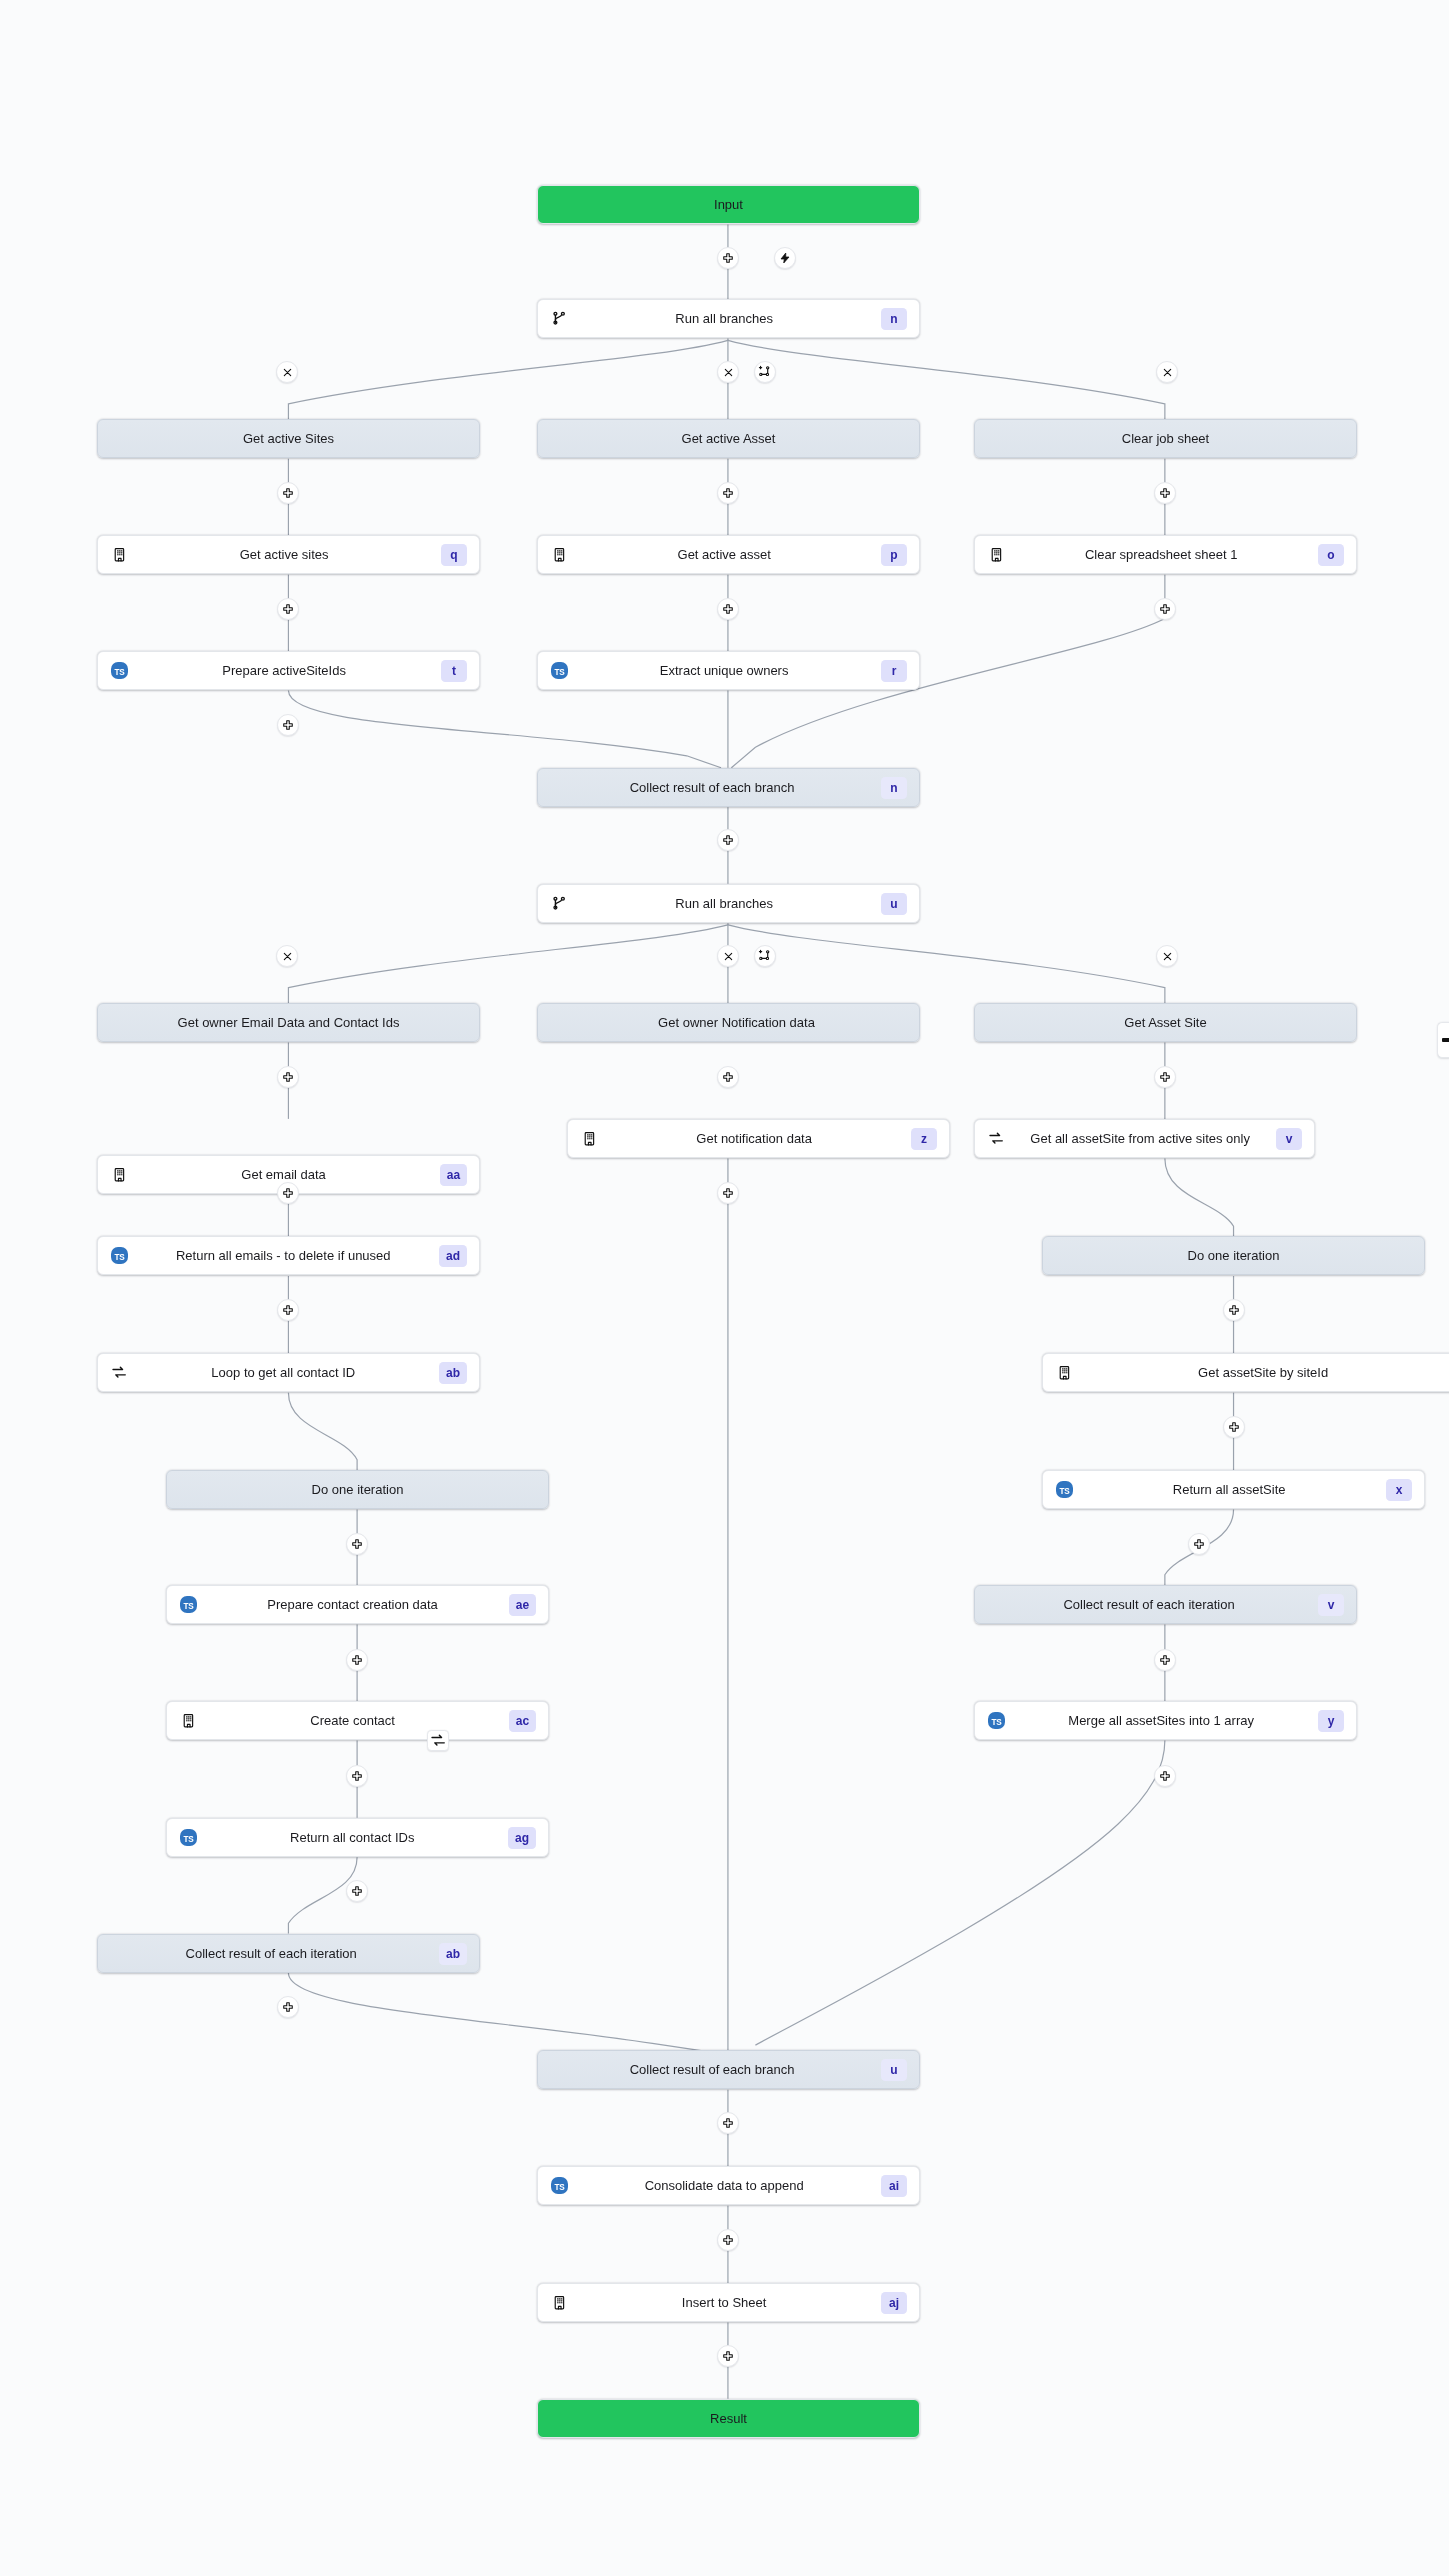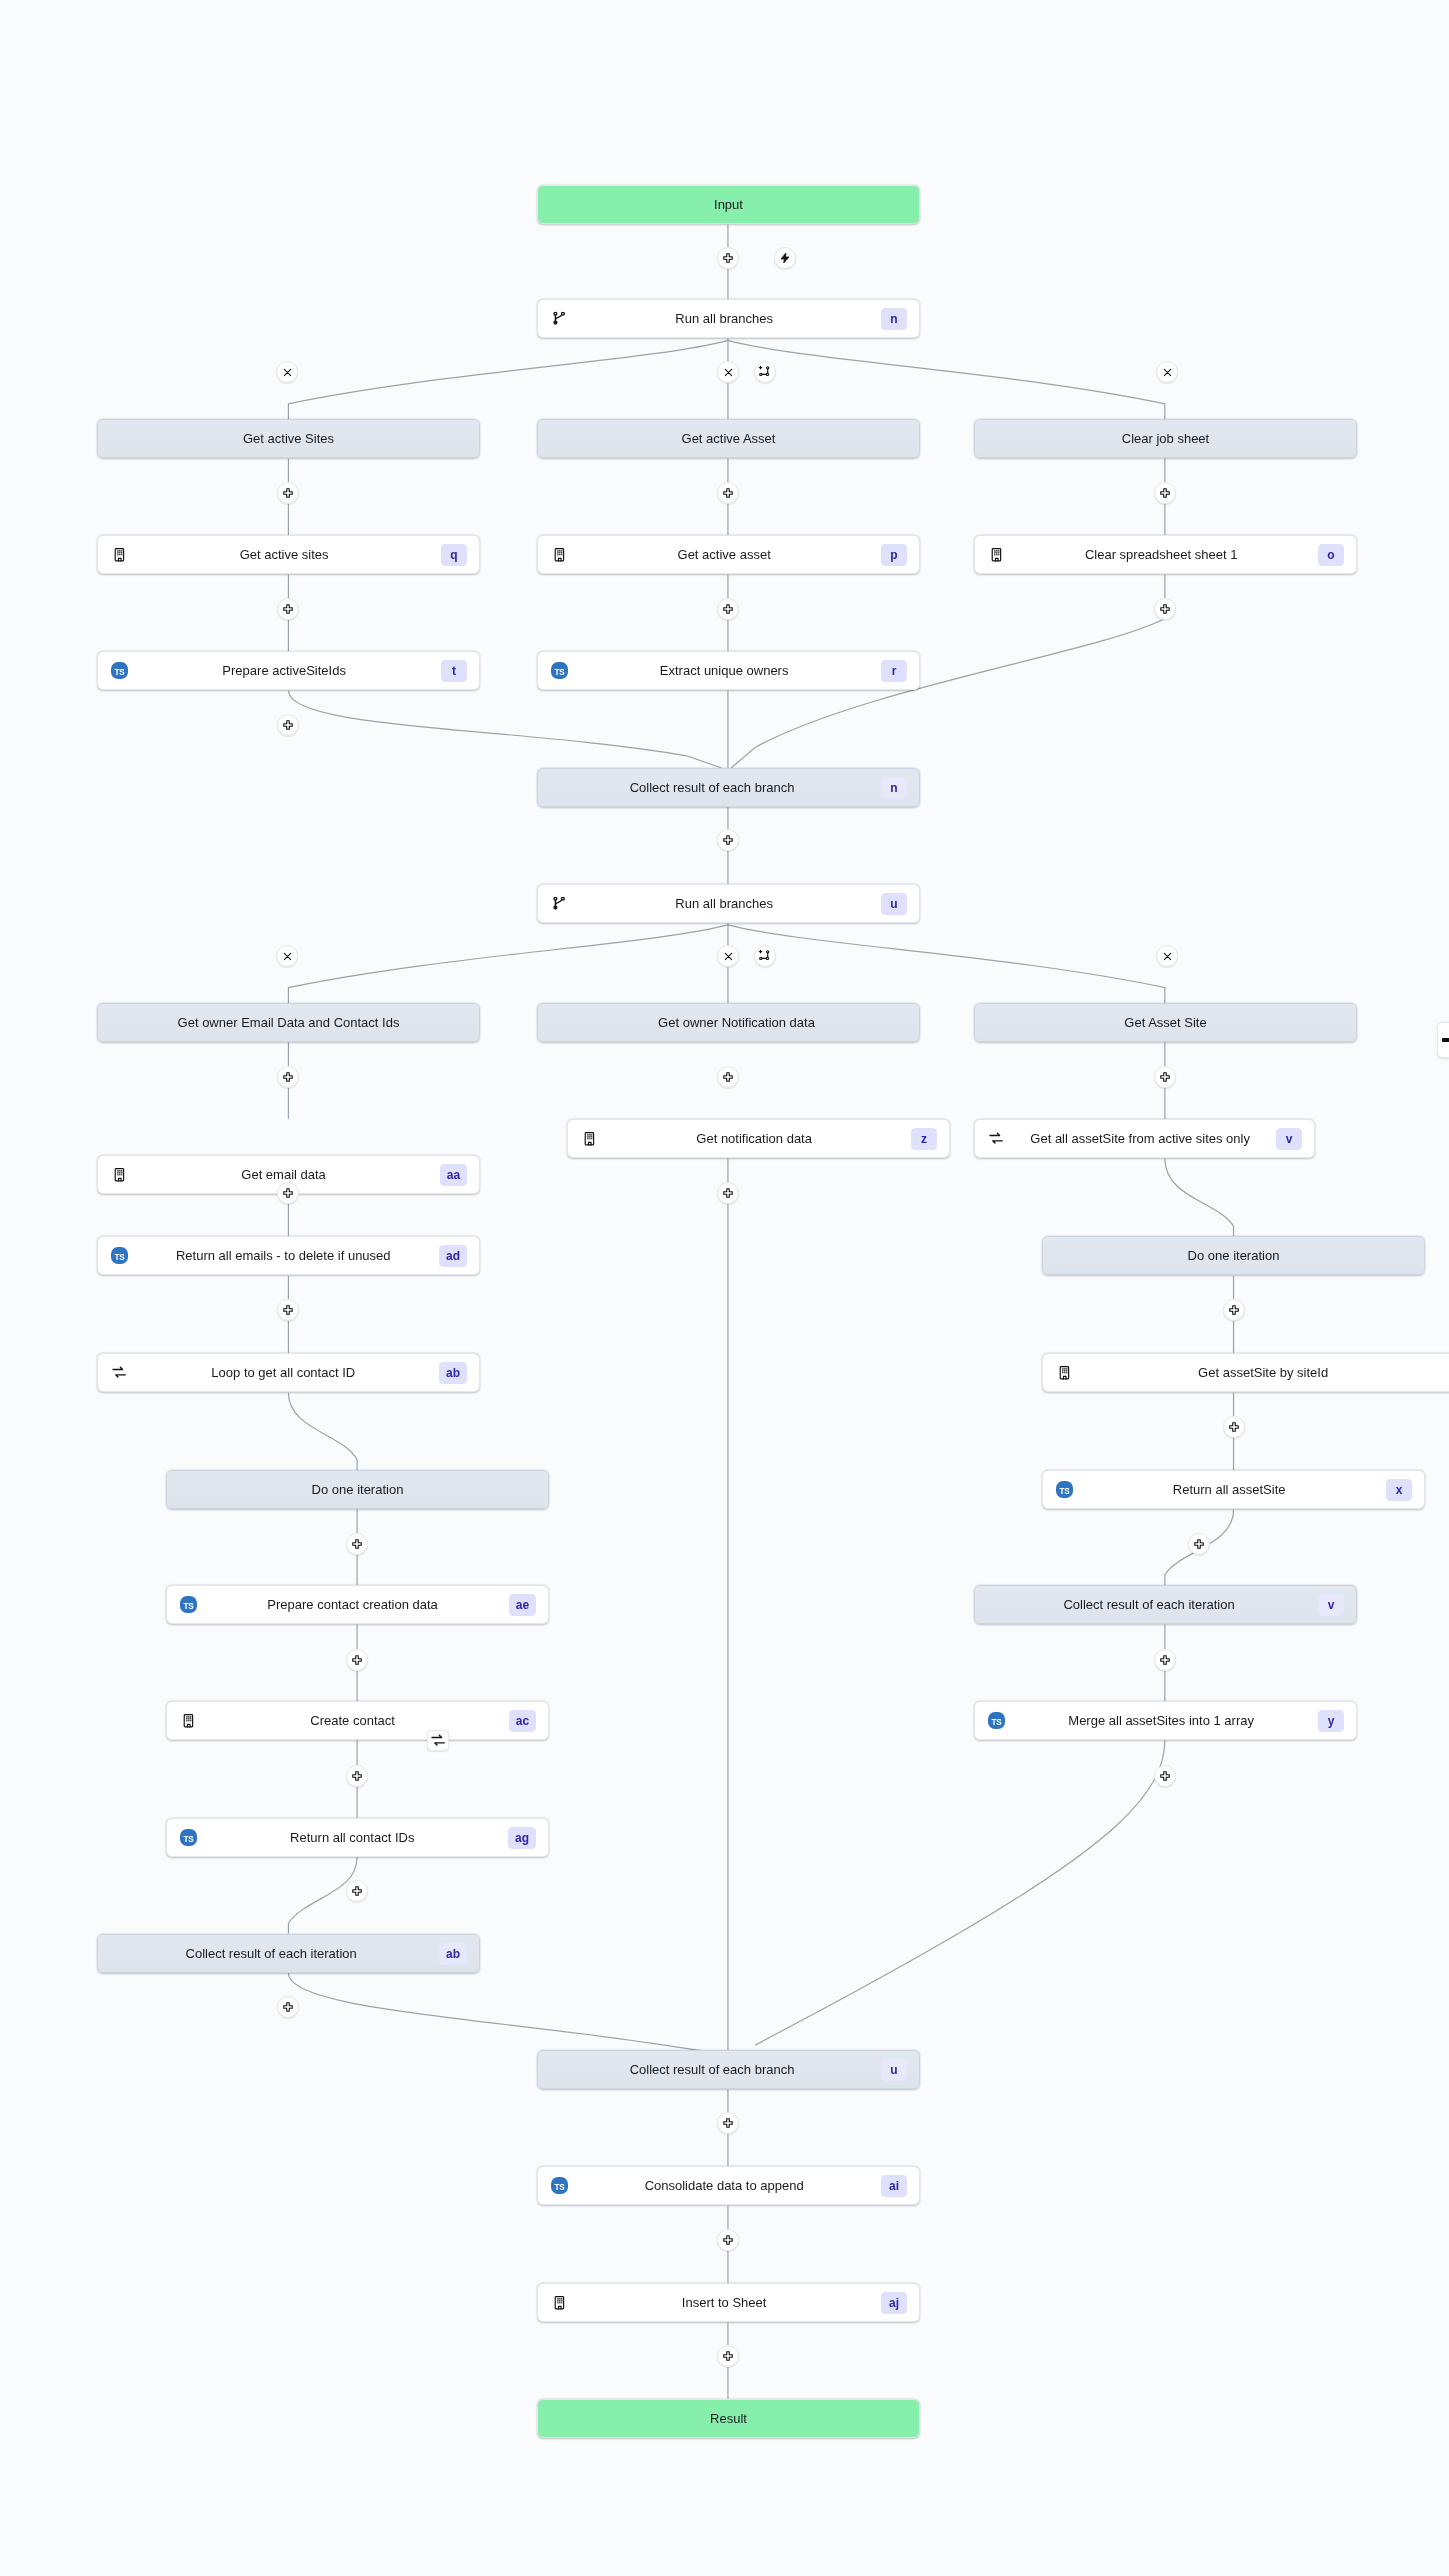--- a/index.html
+++ b/index.html
@@ -39,21 +39,21 @@
     background: #ffffff;
     border: 0.9px solid #e3e6ea;
   }
   
   .node.group {
     background: linear-gradient(180deg,#e2e8ef 0%,#dde4ec 100%);
     border: 0.9px solid #ccd4de;
   }
   
   .node.terminal-open {
-    background: #86efac;
+    background: #22c55e;
     border: 0.9px solid #e3e6ea;
   }
 
   
   .nicon {
     flex: 0 0 auto;
     width: 19px; height: 19px;
     margin-right: 5.2px;
     display: flex; align-items: center; justify-content: center;
   }

